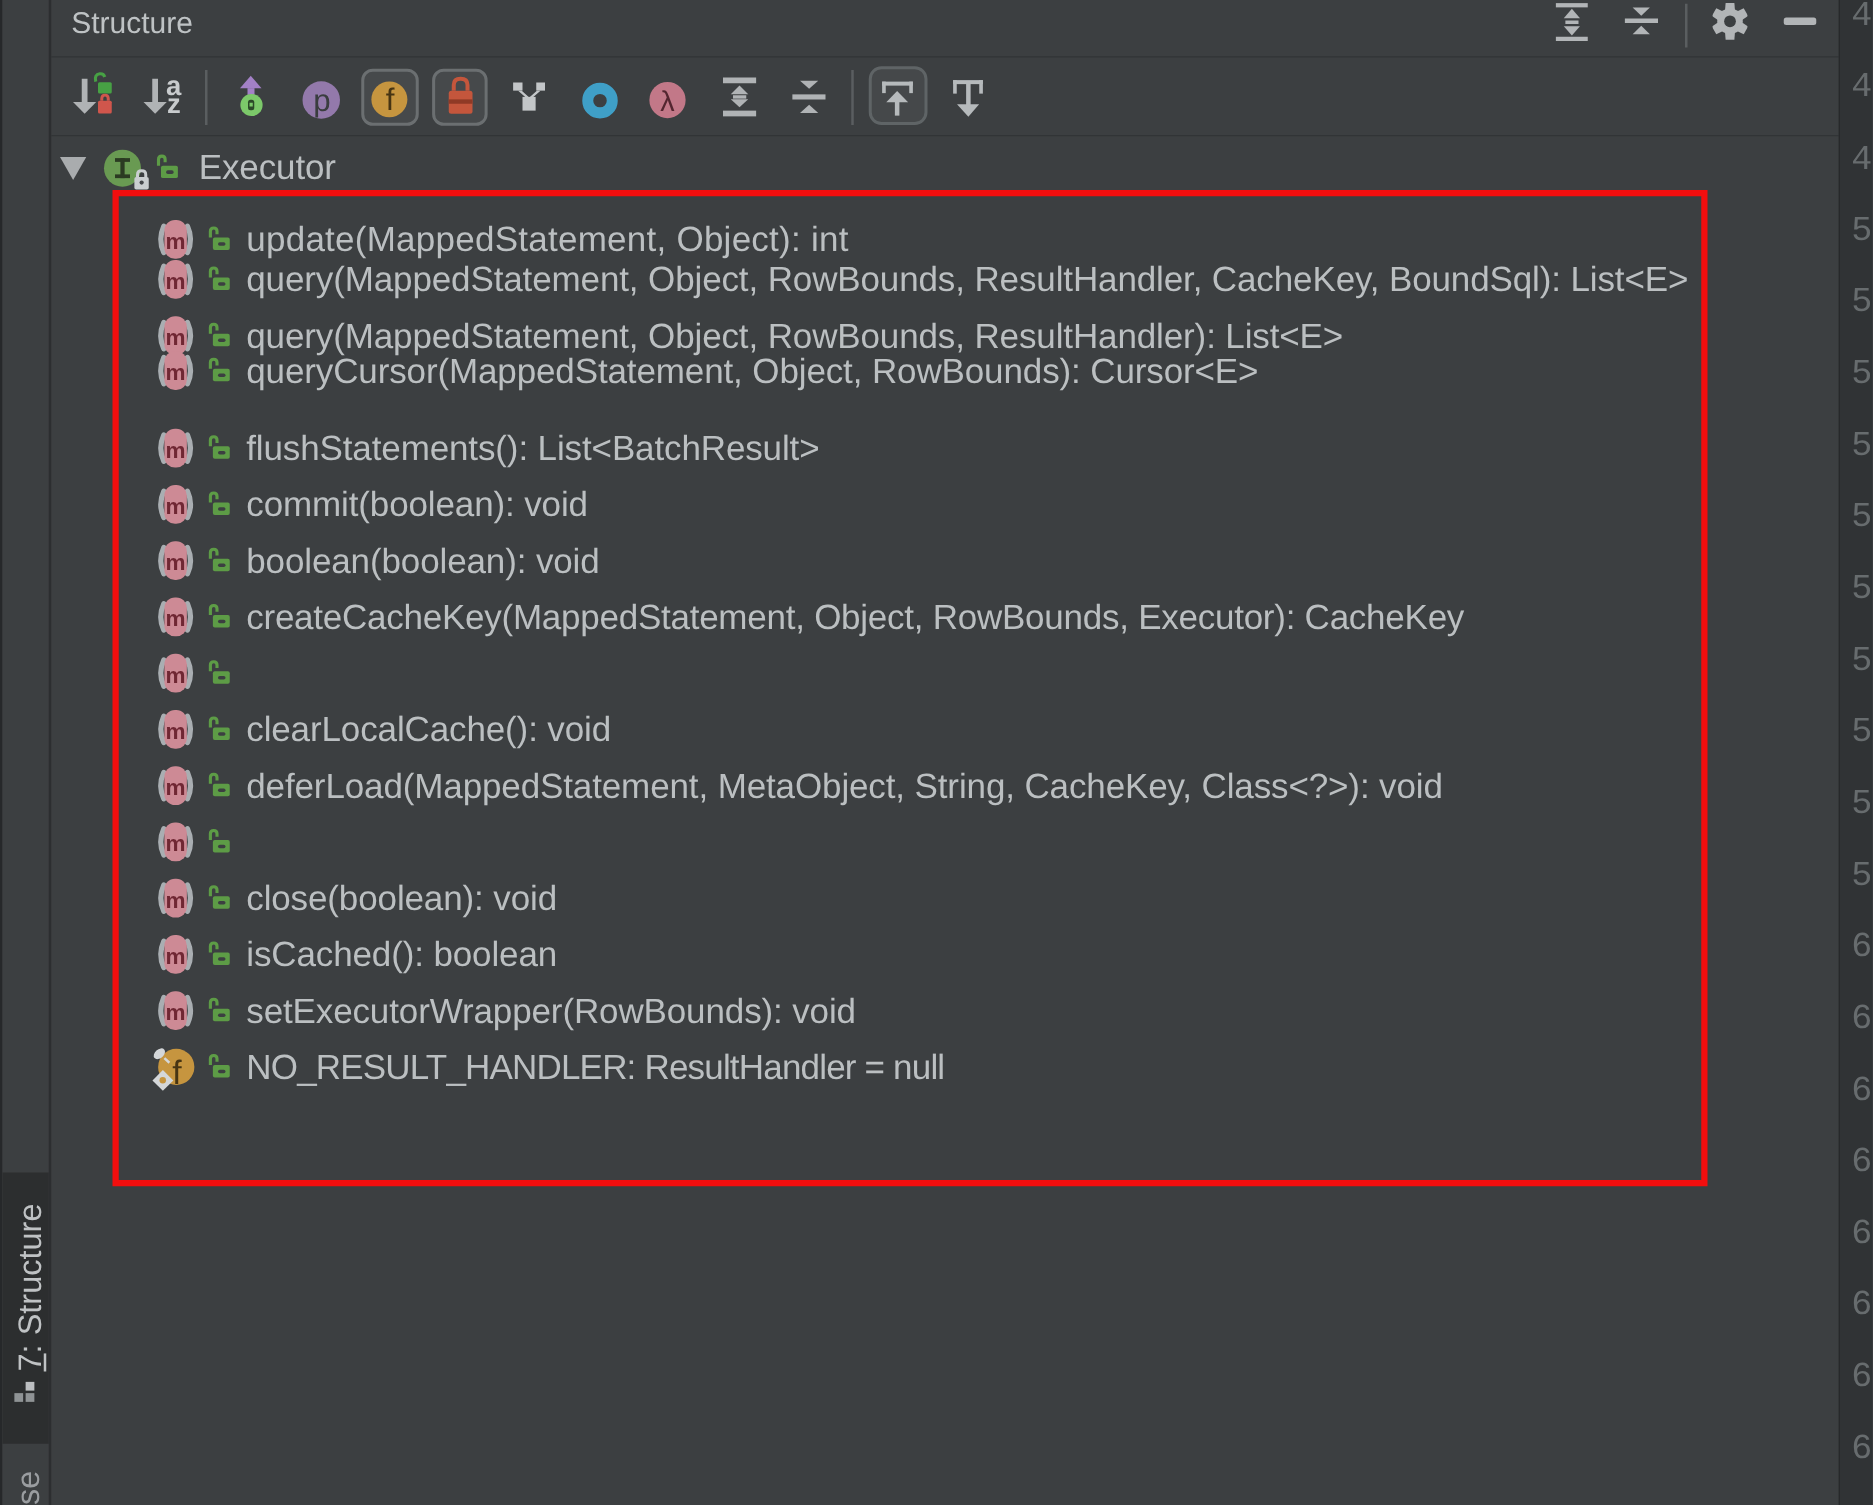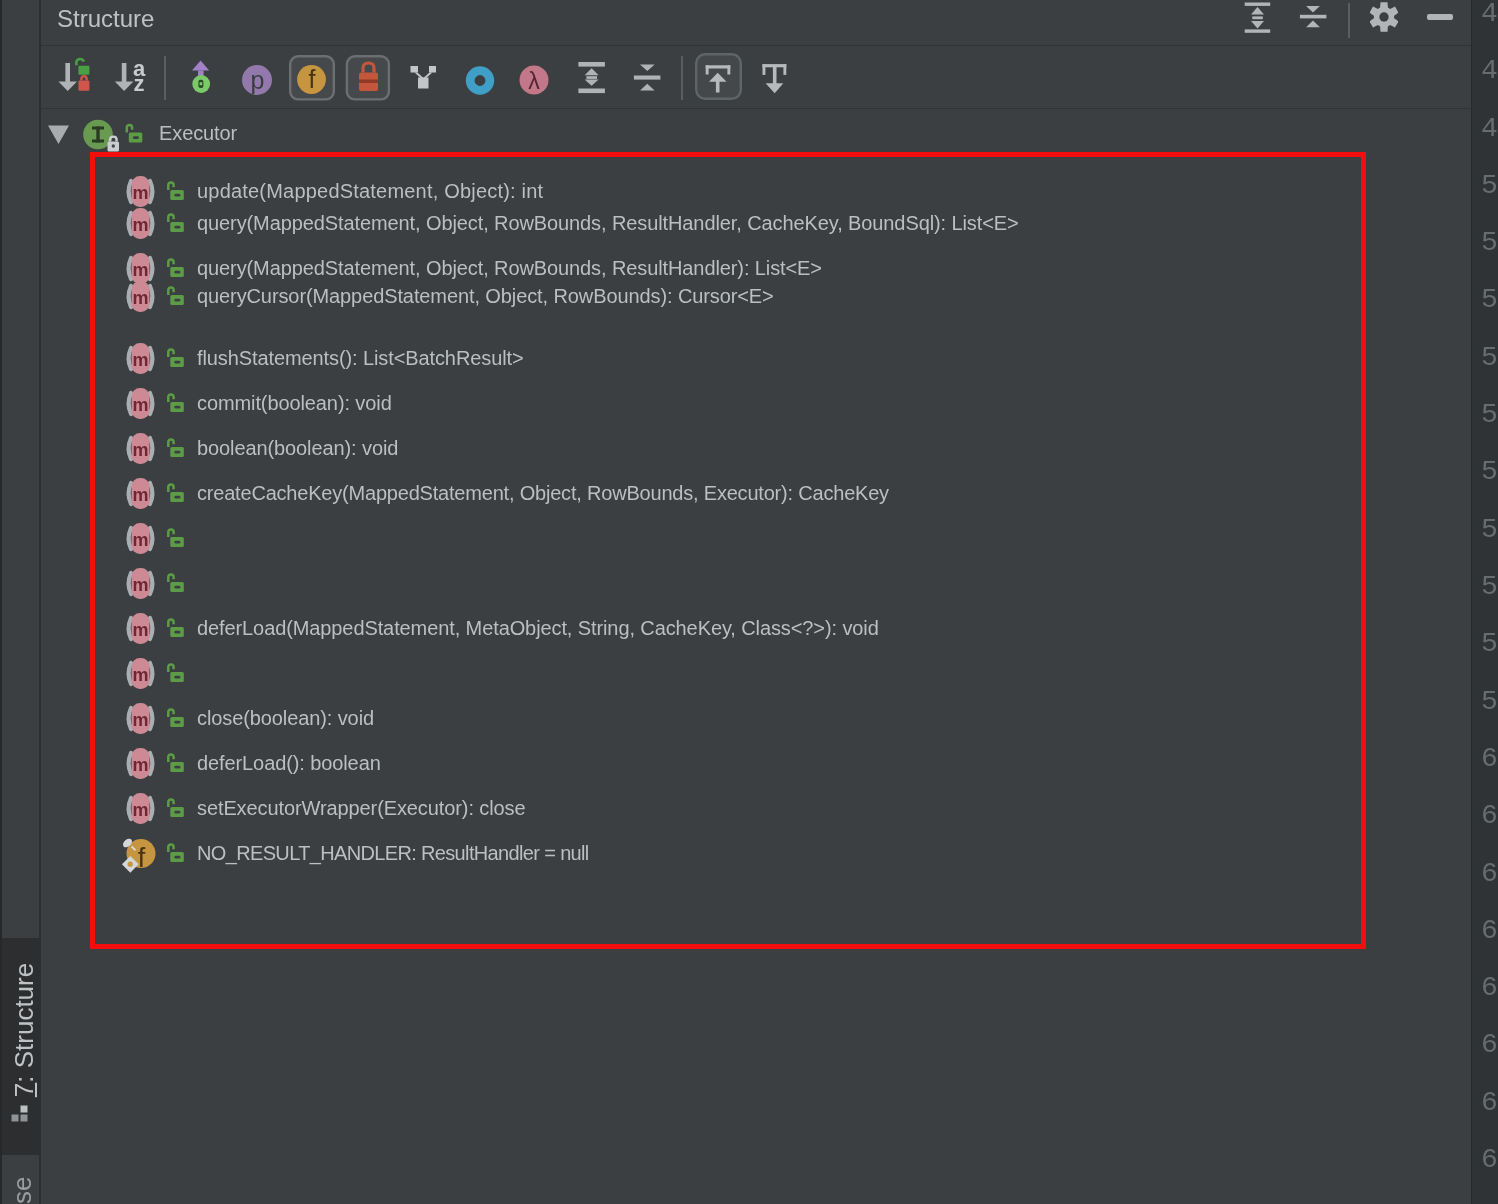--- a/index.html
+++ b/index.html
@@ -1,20 +1,20 @@
 <!DOCTYPE html>
 <html><head><meta charset="utf-8">
 <style>
   html,body{margin:0;padding:0;}
   body{width:1498px;height:1204px;overflow:hidden;background:#3c3f41;
        font-family:"Liberation Sans",sans-serif;position:relative;}
   .abs{position:absolute;}
   .row{position:absolute;left:0;width:1471px;height:45px;}
   .row .txt{position:absolute;left:197px;top:0;height:45px;line-height:45px;
-       font-size:20px;color:#bbbfc1;white-space:nowrap;letter-spacing:-0.1px;}
+       font-size:28px;color:#bbbfc1;white-space:nowrap;letter-spacing:-0.1px;}
   svg{position:absolute;left:0;top:0;}
   .sep{position:absolute;width:2px;background:#5a5e60;}
 </style></head>
 <body>
 <svg width="0" height="0" style="position:absolute">
 <defs>
   <g id="meth">
     <path d="M131 12 Q126.2 22.5 131 33" stroke="#a9aeb2" stroke-width="4.2" fill="none" stroke-linecap="round"></path>
     <path d="M150 12 Q154.8 22.5 150 33" stroke="#a9aeb2" stroke-width="4.2" fill="none" stroke-linecap="round"></path>
     <rect x="131.5" y="7" width="18" height="31" rx="8.5" ry="8.5" fill="#cd8a95"></rect>
@@ -237,20 +237,21 @@
   <svg width="200" height="45" viewBox="0 0 200 45">
       <use href="#meth"></use>
       <use href="#pub"></use>
     </svg>
 </div>
 <div class="row" style="top:560.5px">
   <svg width="200" height="45" viewBox="0 0 200 45">
       <use href="#meth"></use>
       <use href="#pub"></use>
     </svg>
+  <span class="txt" style="">clearLocalCache(): void</span>
 </div>
 <div class="row" style="top:605.5px">
   <svg width="200" height="45" viewBox="0 0 200 45">
       <use href="#meth"></use>
       <use href="#pub"></use>
     </svg>
   <span class="txt" style="">deferLoad(MappedStatement, MetaObject, String, CacheKey, Class&lt;?&gt;): void</span>
 </div>
 <div class="row" style="top:650.5px">
   <svg width="200" height="45" viewBox="0 0 200 45">
@@ -263,28 +264,28 @@
       <use href="#meth"></use>
       <use href="#pub"></use>
     </svg>
   <span class="txt" style="">close(boolean): void</span>
 </div>
 <div class="row" style="top:740.5px">
   <svg width="200" height="45" viewBox="0 0 200 45">
       <use href="#meth"></use>
       <use href="#pub"></use>
     </svg>
-  <span class="txt" style="">deferLoad(): boolean</span>
+  <span class="txt" style="">isCached(): boolean</span>
 </div>
 <div class="row" style="top:785.5px">
   <svg width="200" height="45" viewBox="0 0 200 45">
       <use href="#meth"></use>
       <use href="#pub"></use>
     </svg>
-  <span class="txt" style="">setExecutorWrapper(Executor): close</span>
+  <span class="txt" style="">setExecutorWrapper(RowBounds): void</span>
 </div>
 
 <div class="row" style="top:830.5px">
   <svg width="200" height="45" viewBox="0 0 200 45">
     <circle cx="141" cy="22.5" r="14.5" fill="#c6953f"></circle>
     <text x="141.5" y="36" font-size="27" fill="#463413" text-anchor="middle" font-family="Liberation Sans">f</text>
     <g transform="rotate(-42 127.5 12)">
         <ellipse cx="127.5" cy="12" rx="5.2" ry="3.5" fill="#d4d7d9"></ellipse>
       </g>
     <line x1="131.5" y1="15.5" x2="135.5" y2="19.2" stroke="#d4d7d9" stroke-width="2"></line>

